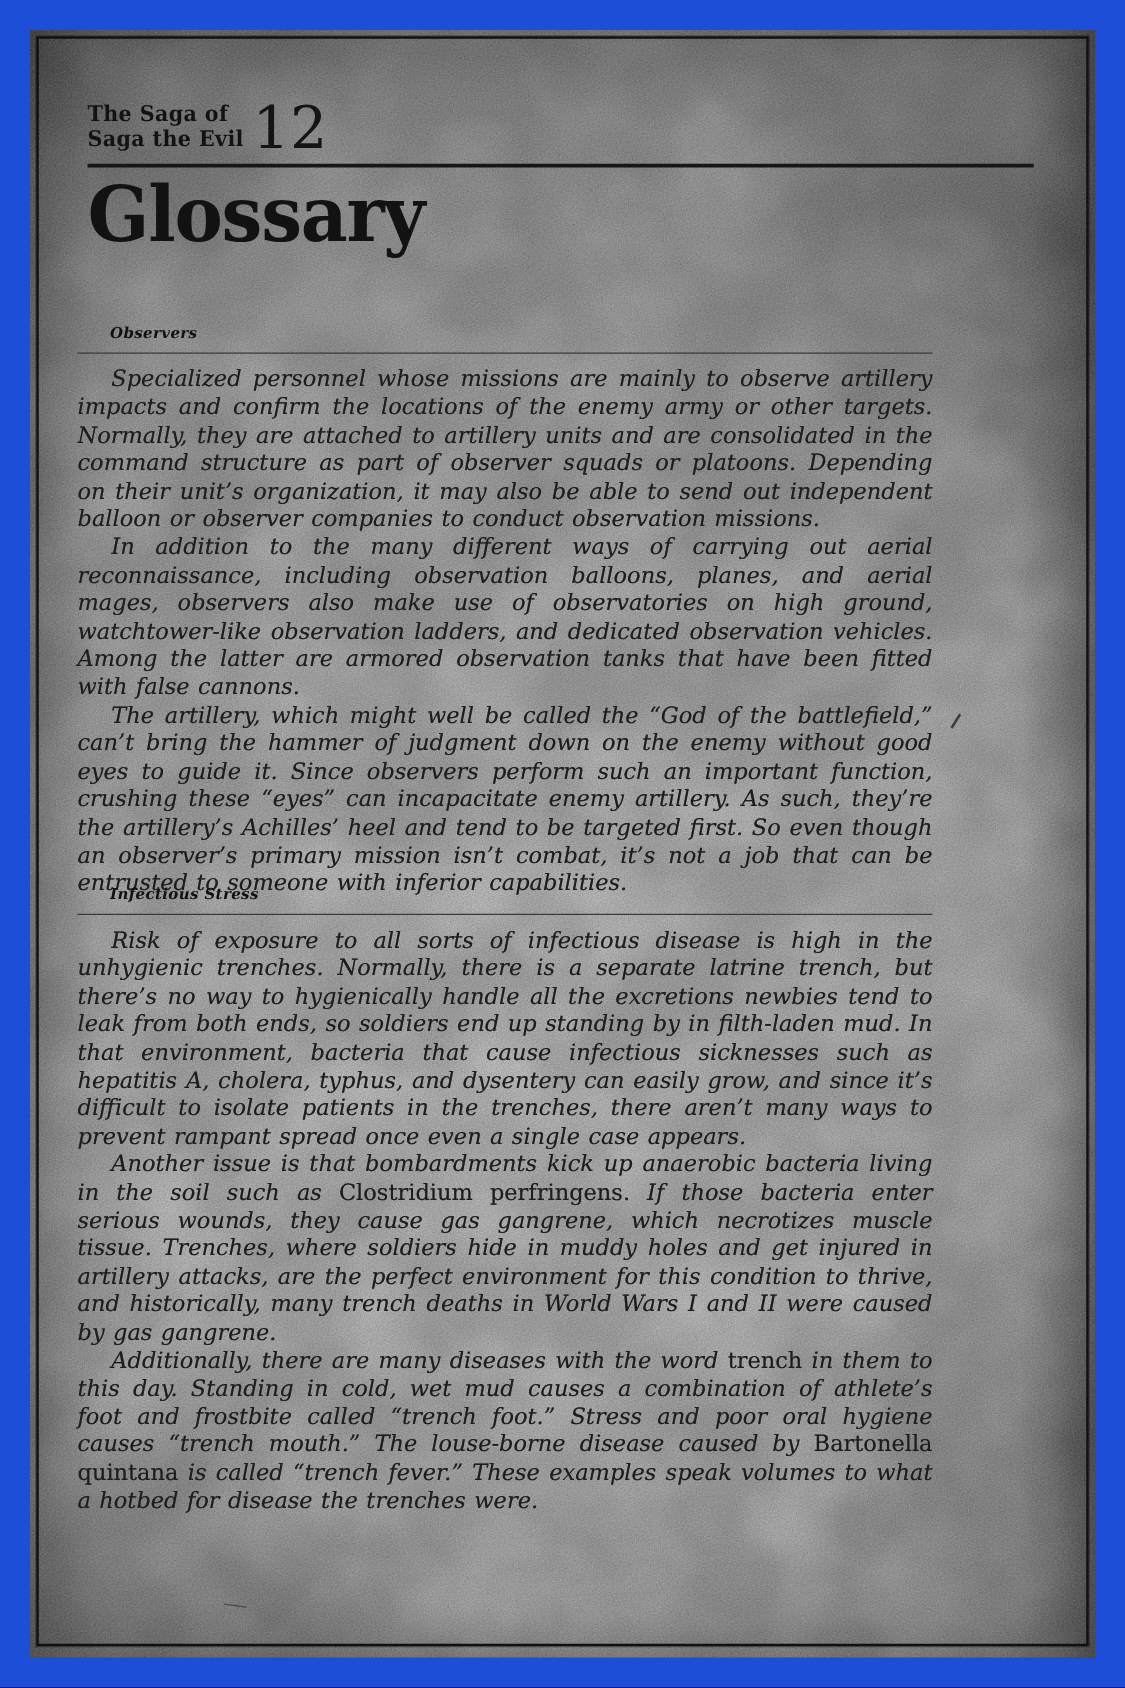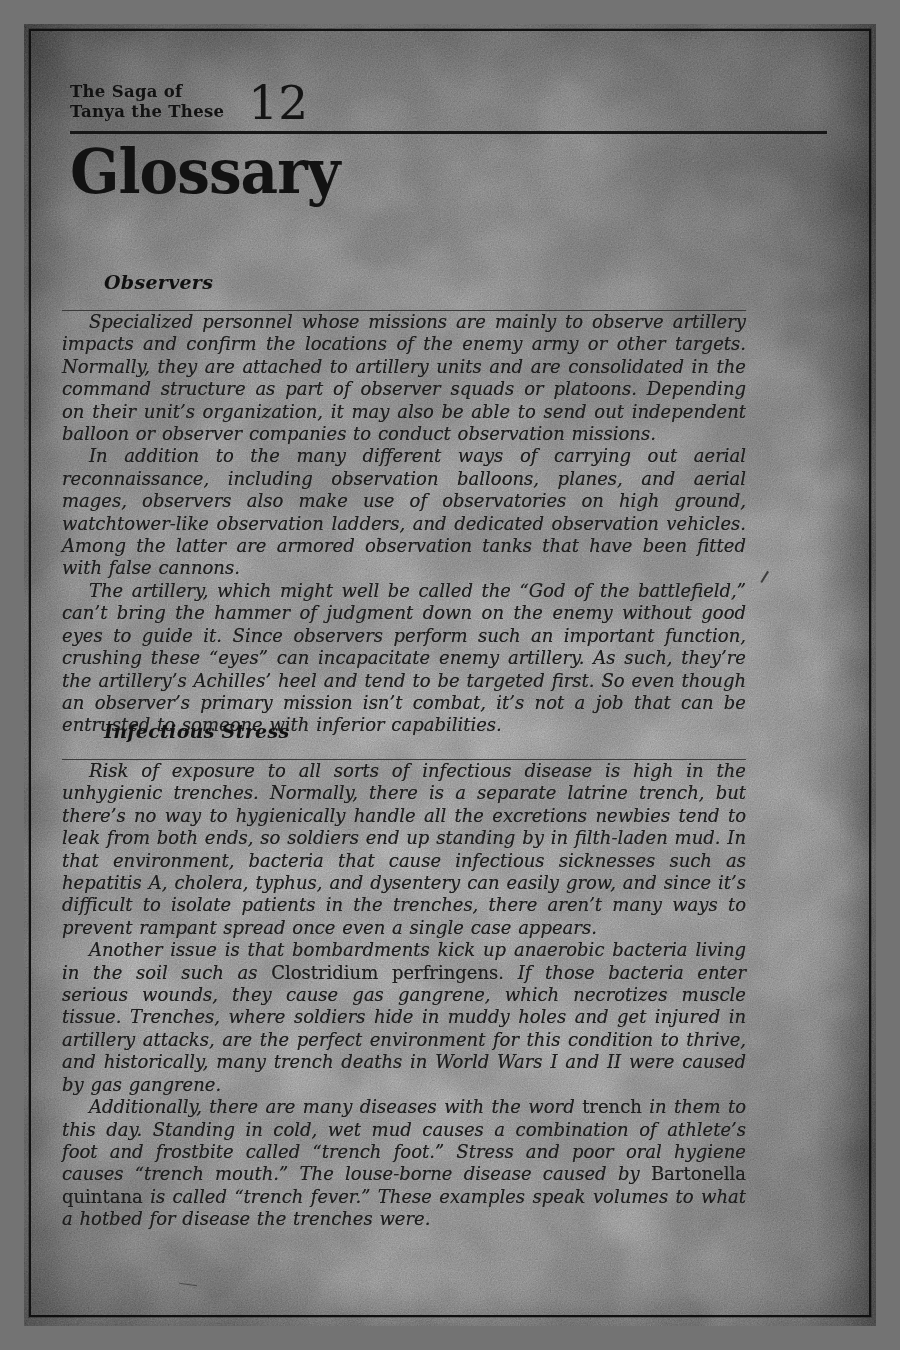--- a/index.html
+++ b/index.html
@@ -2,21 +2,21 @@
 <html><head>
 <meta charset="utf-8">
 <style>
   html, body {
     margin: 0; padding: 0;
     width: 900px; height: 1350px;
     background: #040404;
     overflow: hidden;
     font-family: "DejaVu Serif", serif;
   }
-  .stage { position: relative; width: 900px; height: 1350px; background: #737373; }
+  .stage { position: relative; width: 900px; height: 1350px; background: #1d4ed8; }
 
   
   .page {
     position: absolute;
     left: 24px; top: 24px;
     width: 852px; height: 1302px;
     background:
       radial-gradient(ellipse 120% 80% at 45% 58%, rgba(255,255,255,0.30), rgba(255,255,255,0) 62%),
       radial-gradient(ellipse 55% 35% at 100% 12%, rgba(0,0,0,0.28), rgba(0,0,0,0) 70%),
       radial-gradient(ellipse 50% 30% at 0% 0%, rgba(0,0,0,0.32), rgba(0,0,0,0) 70%),
@@ -47,21 +47,21 @@
     font-weight: bold;
     font-size: 16.5px;
     line-height: 19px;
     letter-spacing: 0.3px;
     color: #121212;
     transform: scaleY(1.05);
   }
   .volume-number {
     font-size: 47px;
     line-height: 40px;
-    margin-left: 24px;
+    margin-left: 7px;
     margin-bottom: -3px;
     color: #141414;
   }
   .header-rule {
     position: absolute; left: 46px; top: 107px;
     width: 757px; height: 3px;
     background: #161616;
   }
 
   
@@ -90,34 +90,34 @@
     position: absolute;
     left: 38px;
     width: 684px;
   }
   .section.observers { top: 230px; }
   .section.infectious { top: 679px; }
 
   .section-heading {
     font-style: italic;
     font-weight: bold;
-    font-size: 19px;
+    font-size: 12px;
     line-height: 24px;
     padding-left: 26px;
     letter-spacing: 0.3px;
     color: #101010;
-    margin: 16px;
+    margin: 0;
   }
   .section-rule {
     border: none;
     border-top: 1.5px solid #3a3a3a;
     margin: 4px 0 0 0;
     width: 684px;
   }
-  .section-body { }
+  .section-body { margin-top: 10px; }
   .section-body p {
     margin: 0;
     font-style: italic;
     font-size: 18px;
     line-height: 22.4px;
     text-align: justify;
     text-indent: 27px;
     word-spacing: 1px;
     color: #1d1d1d;
     text-shadow: 0 0 0.5px rgba(25,25,25,0.55);
@@ -164,21 +164,21 @@
       <rect width="852" height="1302" filter="url(#mottle)" opacity="0.22"></rect>
       <rect width="852" height="1302" filter="url(#fineGrain)" opacity="0.30"></rect>
       <rect width="852" height="1302" filter="url(#lightGrain)" opacity="0.22"></rect>
     </svg>
 
     <div class="frame"></div>
 
     <div class="header">
       <div class="series-title">
         <div>The Saga of</div>
-        <div>Tanya the These</div>
+        <div>Saga the Evil</div>
       </div>
       <div class="volume-number">12</div>
     </div>
     <div class="header-rule"></div>
 
     <div class="title-row">
       <div class="glossary-title">Glossary</div>
     </div>
 
     <div class="section observers">

